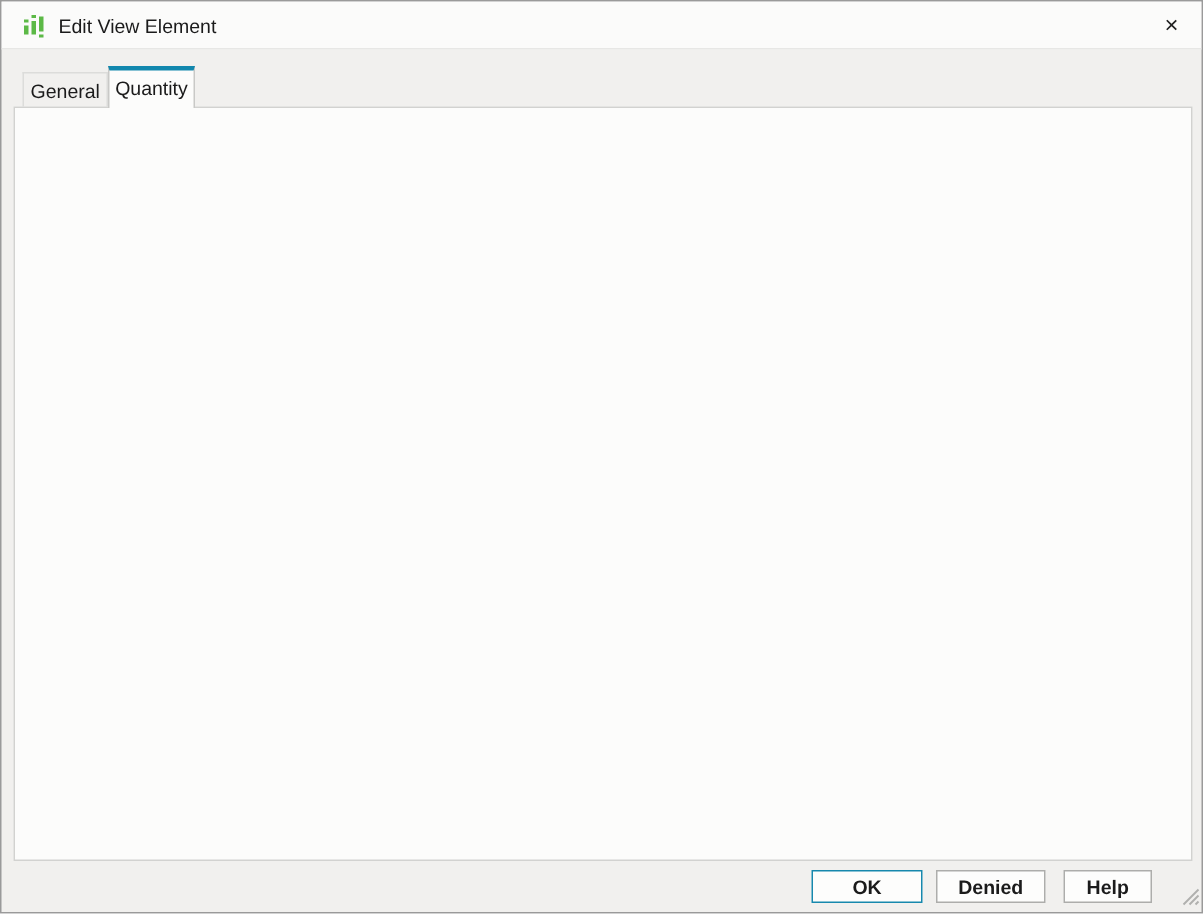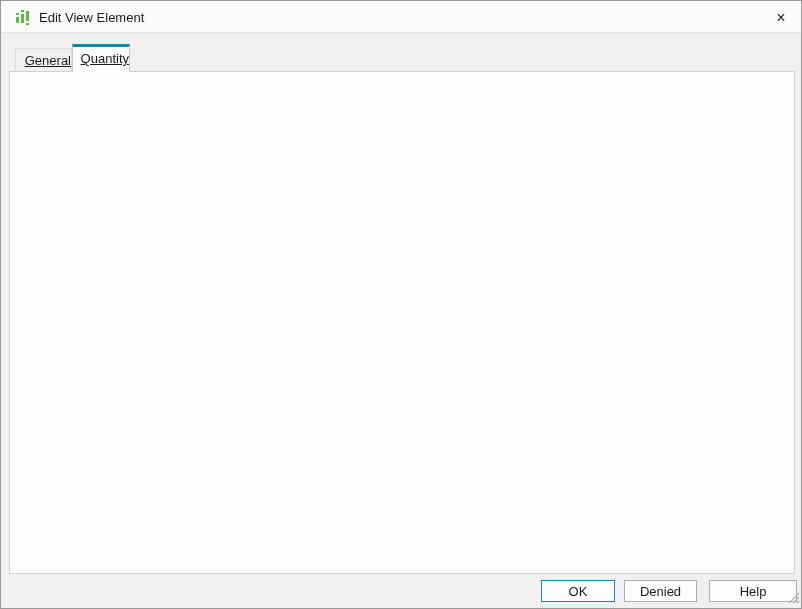--- a/index.html
+++ b/index.html
@@ -10,21 +10,21 @@
 
   
   .titlebar { position:absolute; left:0; top:0; width:100%; height:32px;
               background:#fbfbfa; border-bottom:1px solid #e7e7e5;padding-left:32px; }
   .title-icon { position:absolute; left:13px; top:7px; }
   .title-text { position:absolute; left:38px; top:9px; font-size:13px; }
   .close-btn { position:absolute; right:8px; top:5px; width:24px; height:24px;
                text-align:center; line-height:24px; font-size:16px; color:#222; cursor:default; }
 
   
-  .tab { position:absolute; text-align:right; font-size:13px;text-decoration:underline; }
+  .tab { position:absolute; text-align:center; font-size:13px; }
   .tab-general { left:14px; top:47px; width:57px; height:24px; line-height:23px;
                  background:#f1f0ee; border:1px solid #dcdcda; border-bottom:none; }
   .tab-security { left:71px; top:43px; width:58px; height:28px; line-height:24px;
                   background:#fcfcfb; border:1px solid #c9c9c7; border-bottom:none;
                   border-top:3px solid #1287ad; z-index:3; }
   .panel { position:absolute; left:8px; top:70px; width:786px; height:503px;
            background:#fcfcfb; border:1px solid #d2d2d0; z-index:1; }
 
   .lbl { position:absolute; font-size:13px; }
 
@@ -76,21 +76,21 @@
                  padding:0 5px; font-size:13px; }
 
   
   .cb { position:absolute; width:14px; height:14px; background:#fff;
         border:1px solid #b9b9b7; display:flex; align-items:center; justify-content:center; }
   .cb .mark { display:none; color:#2b97d3; font-size:13px; font-weight:bold; line-height:1; margin-top:-1px; }
   .cb.checked .mark { display:block; }
 
   .btn { position:absolute; background:#fdfdfc; border:1px solid #adadab;
          font-family:"Liberation Sans", sans-serif; font-size:13px; color:#1b1b1b;
-         display:flex; align-items:center; justify-content:center; }
+         display:flex; align-items:center; justify-content:center;font-weight:bold; }
   .btn.default { border-color:#1788ad; }
 
   .set-box { position:absolute; background:#fefefd; border:1px solid #c3c3c1;
              padding:5px 7px; color:#9a9a98; font-size:13px; }
 
   .resize-grip { position:absolute; right:1px; bottom:1px; }
 </style>
 </head>
 <body>
 
@@ -422,21 +422,21 @@
   <span class="lbl" style="left:537px; top:520px;">Visible:</span>
   <div class="cb checked" style="left:632px; top:519px;">
       <span class="mark">✓</span>
     </div>
   <span class="lbl" style="left:651px; top:520px;">Allow</span>
   <div class="cb" style="left:710px; top:519px;"></div>
   <span class="lbl" style="left:729px; top:520px;">Deny</span>
 
   <button class="btn default" style="left:540px; top:579px; width:74px; height:22px;">OK</button>
   <button class="btn" style="left:623px; top:579px; width:73px; height:22px;">Denied</button>
-  <button class="btn" style="left:708px; top:579px; width:88px; height:22px;">Help</button>
+  <button class="btn" style="left:708px; top:579px; width:59px; height:22px;">Help</button>
 
   <span class="resize-grip">
     <svg width="13" height="13" viewBox="0 0 13 13">
         <line x1="12" y1="2" x2="2" y2="12" stroke="#b0b0ae" stroke-width="1.3"></line>
         <line x1="12" y1="6" x2="6" y2="12" stroke="#b0b0ae" stroke-width="1.3"></line>
         <line x1="12" y1="10" x2="10" y2="12" stroke="#b0b0ae" stroke-width="1.3"></line>
       </svg>
   </span>
 </div>
 

